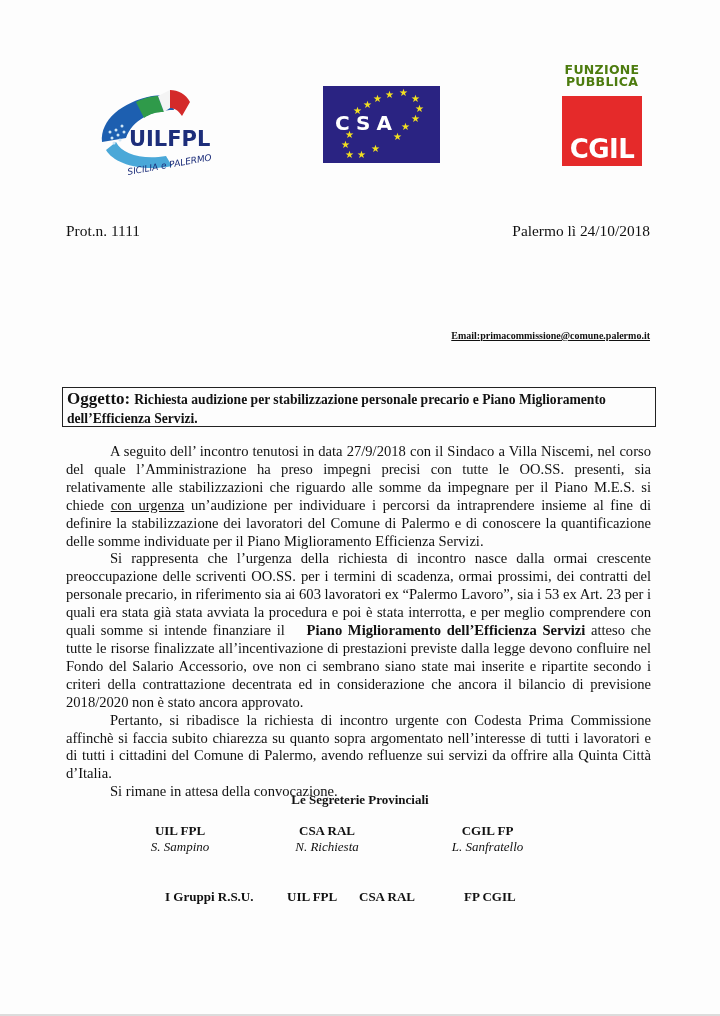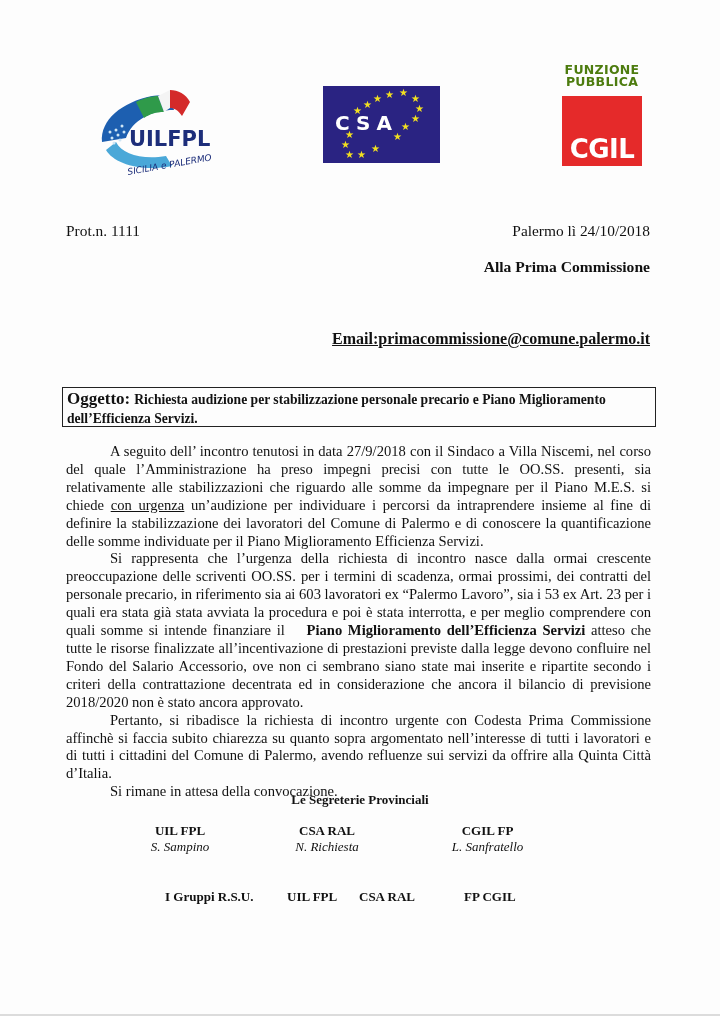--- a/index.html
+++ b/index.html
@@ -15,21 +15,21 @@
        line-height: 12px; letter-spacing: 0.3px; color: #4d7c0f; }
   #logo-cgil-box { left: 562px; top: 96px; width: 80px; height: 70px; background: #e52a2a; }
   #logo-cgil-text { position: absolute; left: 0; right: 0; bottom: 2px; text-align: center;
        color: #ffffff; font-family: "DejaVu Sans", sans-serif; font-weight: 900; font-size: 26px;
        letter-spacing: -0.5px; }
 
   .t { font-size: 15.4px; line-height: 17.9px; }
   #prot { left: 66px; top: 222px; }
   #date { right: 70px; top: 222px; }
   #addressee { right: 70px; top: 257px; text-align: right; font-weight: bold; font-size: 15.6px; line-height: 20px; }
-  #email { right: 70px; top: 330px; font-weight: bold; font-size: 16px; text-decoration: underline; }
+  #email { right: 70px; top: 330px; font-weight: bold; font-size: 10px; text-decoration: underline; }
 
   #subject { left: 62px; top: 387px; width: 588px; height: 38px; border: 1.5px solid #222;
        box-sizing: content-box; padding: 0 0 0 4px; }
   #subject .lbl { font-weight: bold; font-size: 17px; }
   #subject .txt { font-weight: bold; font-size: 13.6px; }
   #subject p { margin: 2px 0 0 0; line-height: 18px; }
 
   #body { left: 66px; top: 443px; width: 585px; text-align: justify; font-size: 14.6px; line-height: 17.9px; }
   #body p { margin: 0; text-indent: 44px; }
   #body .u { text-decoration: underline; }
@@ -98,21 +98,20 @@
   <div>FUNZIONE</div>
   <div>PUBBLICA</div>
 </div>
 <div id="logo-cgil-box" class="abs">
   <div id="logo-cgil-text">CGIL</div>
 </div>
 
 <div id="prot" class="abs t">Prot.n. 1111</div>
 <div id="date" class="abs t">Palermo lì 24/10/2018</div>
 <div id="addressee" class="abs">
-  <div>Alla Prima Commissione</div>
 </div>
 <div id="email" class="abs">Email:primacommissione@comune.palermo.it</div>
 
 <div id="subject" class="abs">
   <p><span class="lbl">Oggetto:</span> <span class="txt">Richiesta audizione per stabilizzazione personale precario e Piano Miglioramento dell’Efficienza Servizi.</span></p>
 </div>
 
 <div id="body" class="abs">
   <p><span>A seguito dell’ incontro tenutosi in data 27/9/2018 con il Sindaco a Villa Niscemi, nel corso del quale l’Amministrazione ha preso impegni precisi con tutte le OO.SS. presenti, sia relativamente alle stabilizzazioni che riguardo alle somme da impegnare per il Piano M.E.S. si chiede </span><span class="u">con urgenza</span><span> un’audizione per individuare i percorsi da intraprendere insieme al fine di definire la stabilizzazione dei lavoratori del Comune di Palermo e di conoscere la quantificazione delle somme individuate per il Piano Miglioramento Efficienza Servizi.</span></p>
   <p><span>Si rappresenta che l’urgenza della richiesta di incontro nasce dalla ormai crescente preoccupazione delle scriventi OO.SS. per i termini di scadenza, ormai prossimi, dei contratti del personale precario, in riferimento sia ai 603 lavoratori ex “Palermo Lavoro”, sia i 53 ex Art. 23 per i quali era stata già stata avviata la procedura e poi  è stata interrotta, e per meglio comprendere con quali somme si intende finanziare il </span><b>Piano Miglioramento dell’Efficienza Servizi</b><span> atteso che tutte le risorse finalizzate all’incentivazione di prestazioni previste dalla legge devono confluire nel Fondo del Salario Accessorio, ove non ci sembrano siano state mai inserite e ripartite secondo i criteri della contrattazione decentrata ed in considerazione che ancora il bilancio di previsione 2018/2020 non è stato ancora approvato.</span></p>

